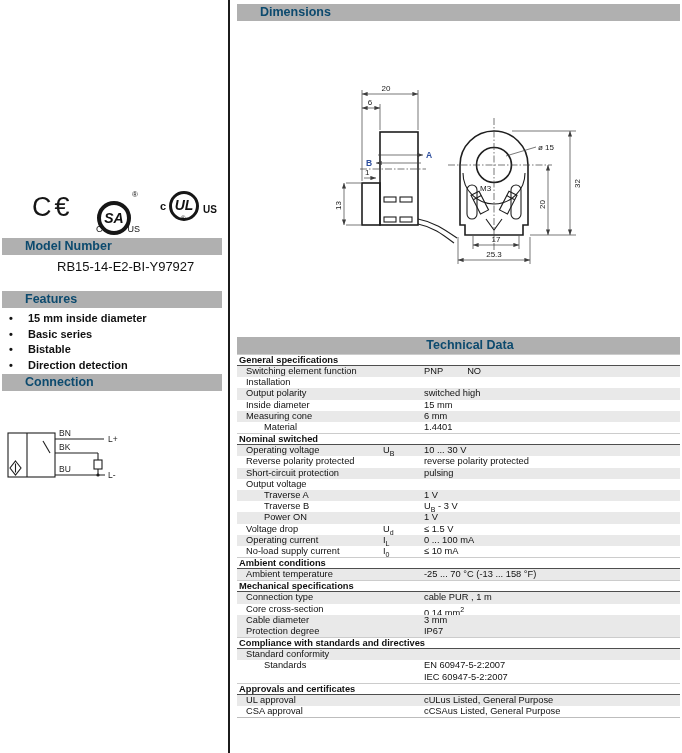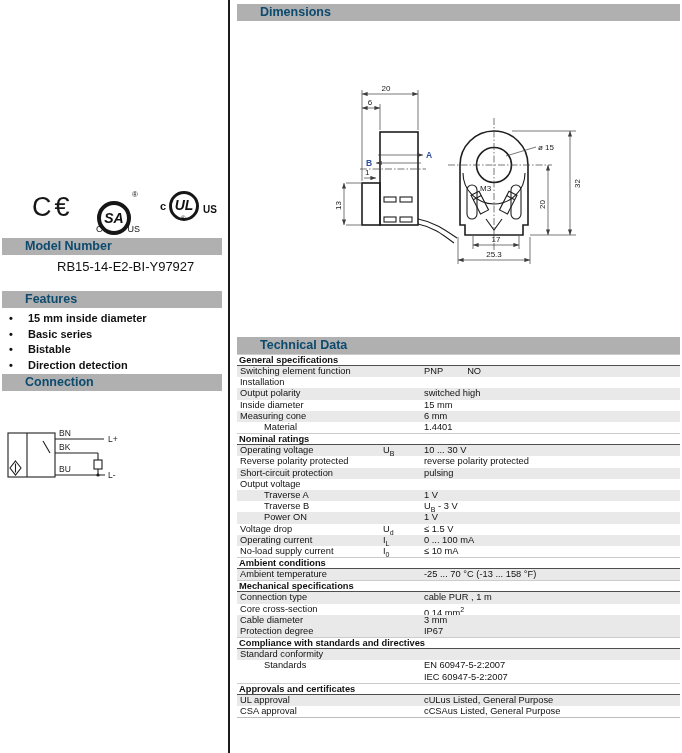--- a/index.html
+++ b/index.html
@@ -37,21 +37,21 @@
   .features-list { position:absolute; left:2px; top:311px; width:220px; list-style:none; }
   .features-list li { position:relative; padding-left:26px; font-size:11px; font-weight:bold; line-height:15.5px; }
   .features-list li .blt { position:absolute; left:7px; top:0; }
 
   
   .tech-table { position:absolute; left:237px; top:354px; width:443px; font-size:9.3px; border-bottom:1px solid #bdbdbd; }
   .sec-header { font-weight:bold; height:12px; line-height:10.5px; padding-left:2px;
     border-top:1px solid #cccccc; border-bottom:1px solid #4e4e4e; background:#fff; }
   .spec-row { position:relative; min-height:11.2px; line-height:11.2px; }
   .spec-row.shaded { background:#e9e9e9; }
-  .spec-label { display:inline-block; padding-left:3px; }
+  .spec-label { display:inline-block; padding-left:9px; }
   .spec-label.ind2 { padding-left:27px; }
   .spec-symbol { position:absolute; left:146px; top:0; }
   .spec-value { position:absolute; left:187px; top:0; }
   .spec-value .vline { line-height:11.2px; }
   .gap { display:inline-block; width:24px; }
   sub { font-size:7px; }
   sup { font-size:7px; }
 
   
   .part { stroke:#1f1f1f; stroke-width:1.6; fill:none; }
@@ -202,40 +202,40 @@
     <line x1="143" y1="167" x2="189" y2="167" class="dim" marker-start="url(#arr)" marker-end="url(#arr)"></line>
     <text x="166" y="164" text-anchor="middle" class="dtext">17</text>
 
     <line x1="128" y1="159" x2="128" y2="186" class="dim"></line>
     <line x1="200" y1="159" x2="200" y2="186" class="dim"></line>
     <line x1="128" y1="182" x2="200" y2="182" class="dim" marker-start="url(#arr)" marker-end="url(#arr)"></line>
     <text x="164" y="179" text-anchor="middle" class="dtext">25.3</text>
   </g>
 </svg>
 
-<div class="bar bar-right" style="top:337px;">Technical Data</div>
+<div class="bar bar-right" style="top:337px;text-align:center;">Technical Data</div>
 <div class="tech-table" id="tech-table">
     <div class="sec-header">General specifications</div>
     <div class="spec-row shaded"><span class="spec-label">Switching element function</span><span class="spec-value">
         <div class="vline"><span>PNP</span><span class="gap"></span><span>NO</span></div>
       </span></div>
     <div class="spec-row"><span class="spec-label">Installation</span></div>
     <div class="spec-row shaded"><span class="spec-label">Output polarity</span><span class="spec-value">
         <div class="vline"><span>switched high</span></div>
       </span></div>
     <div class="spec-row"><span class="spec-label">Inside diameter</span><span class="spec-value">
         <div class="vline"><span>15 mm</span></div>
       </span></div>
     <div class="spec-row shaded"><span class="spec-label">Measuring cone</span><span class="spec-value">
         <div class="vline"><span>6 mm</span></div>
       </span></div>
     <div class="spec-row"><span class="spec-label ind2">Material</span><span class="spec-value">
         <div class="vline"><span>1.4401</span></div>
       </span></div>
-    <div class="sec-header">Nominal ratings</div>
+    <div class="sec-header">Nominal switched</div>
     <div class="spec-row shaded"><span class="spec-label">Operating voltage</span><span class="spec-symbol"><span>U</span><sub>B</sub></span><span class="spec-value">
         <div class="vline"><span>10 ... 30 V</span></div>
       </span></div>
     <div class="spec-row"><span class="spec-label">Reverse polarity protected</span><span class="spec-value">
         <div class="vline"><span>reverse polarity protected</span></div>
       </span></div>
     <div class="spec-row shaded"><span class="spec-label">Short-circuit protection</span><span class="spec-value">
         <div class="vline"><span>pulsing</span></div>
       </span></div>
     <div class="spec-row"><span class="spec-label">Output voltage</span></div>

